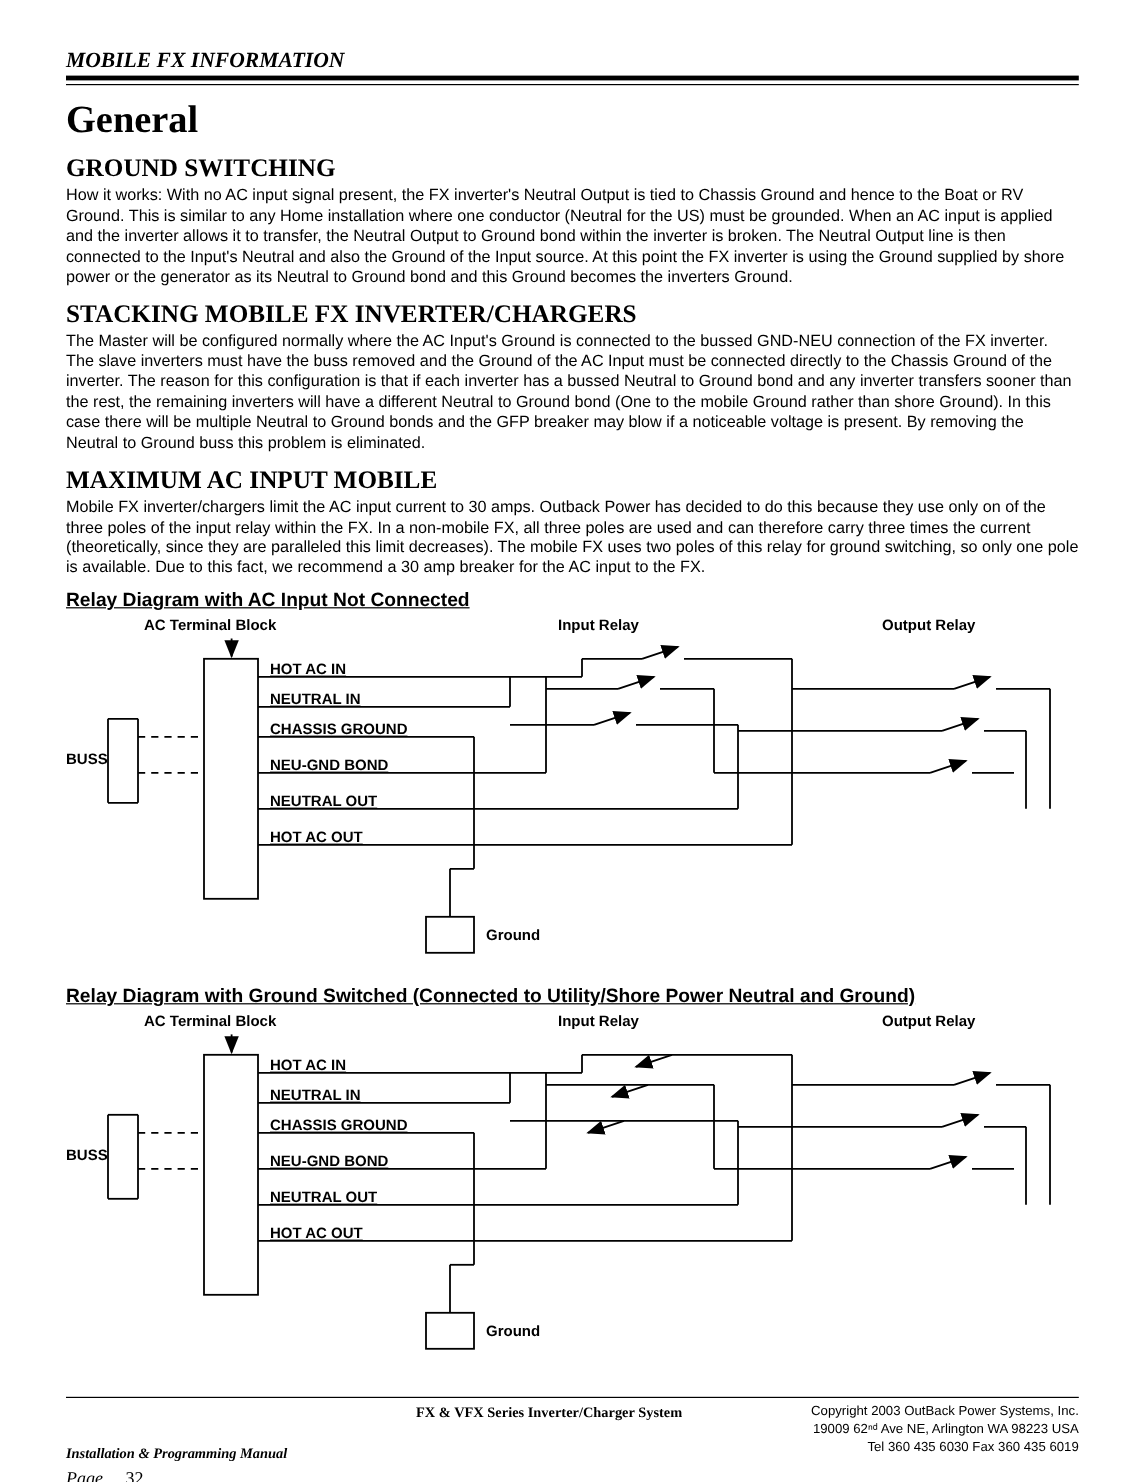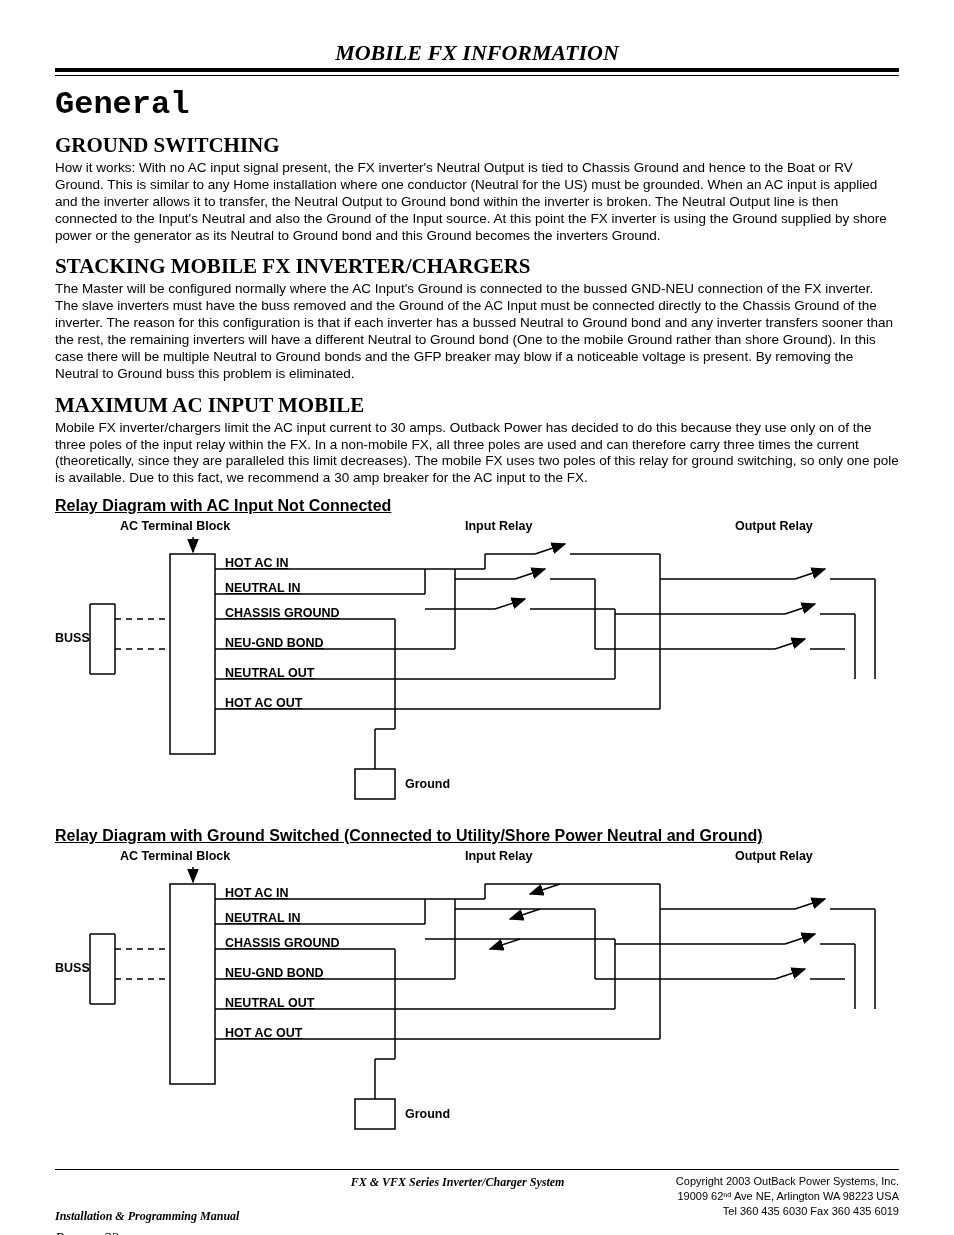--- a/index.html
+++ b/index.html
@@ -9,35 +9,34 @@
     font-size: 14px;
     color: #000;
     width: 954px;
     box-sizing: border-box;
     background: #fff;
   }
   .page-header {
     font-family: "Times New Roman", serif;
     font-style: italic;
     font-weight: bold;
-    font-size: 22px;
+    font-size: 18px;
     padding-bottom: 2px;
     border-bottom: 4px solid #000;
     border-top: 0;
     position: relative;
-    text-align: center;
   }
   .page-header::after{
     content:"";
     position:absolute;
     left:0;right:0;bottom:-8px;
     border-bottom:1px solid #000;
   }
   h1.general {
-    font-family: Liberation Mono, monospace;
+    font-family: Liberation Serif, serif;
     font-size: 32px;
     font-weight: bold;
     margin: 14px 0 2px 0;
   }
   h2.section {
     font-family: "Times New Roman", serif;
     font-size: 21px;
     font-weight: bold;
     margin: 10px 0 2px 0;
   }
@@ -255,20 +254,20 @@
 </div>
 
 <hr class="footer-rule">
 <div class="footer">
   <div class="col">
     <div class="left">Installation &amp; Programming Manual</div>
     <div style="height:4px"></div>
     <div class="pg"><span>Page</span> <span class="num">32</span></div>
   </div>
   <div class="col mid">
-    <div style="font-family:'Times New Roman',serif;font-style:italic;font-weight:bold;font-size:12px;">FX &amp; VFX Series Inverter/Charger System</div>
+    <div style="font-family:'Times New Roman',serif;font-weight:bold;font-size:12px;">FX &amp; VFX Series Inverter/Charger System</div>
   </div>
   <div class="col" style="text-align:right;">
     <div>Copyright 2003      OutBack Power Systems, Inc.</div>
     <div>19009 62ⁿᵈ Ave NE, Arlington  WA 98223 USA</div>
     <div>Tel 360 435 6030    Fax 360 435 6019</div>
   </div>
 </div>
 
 </body></html>

